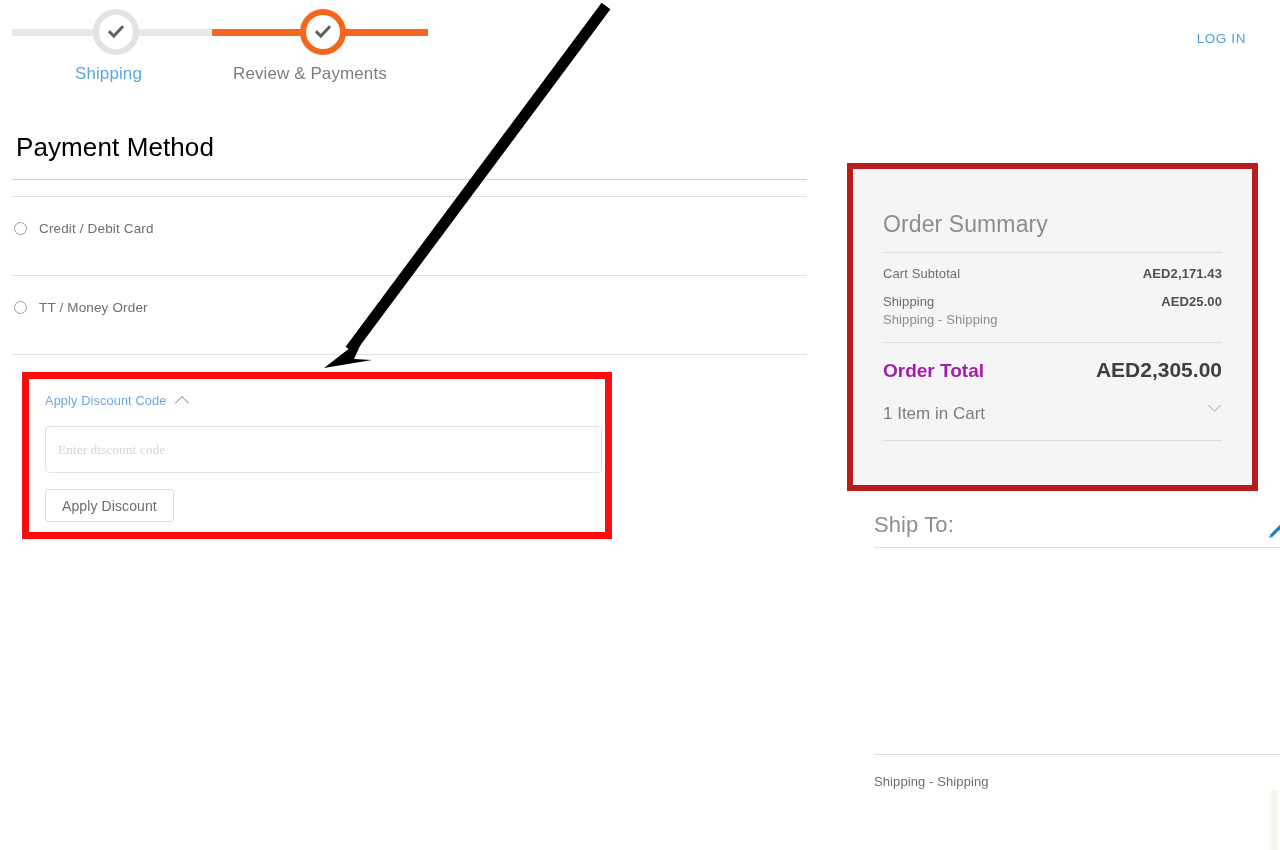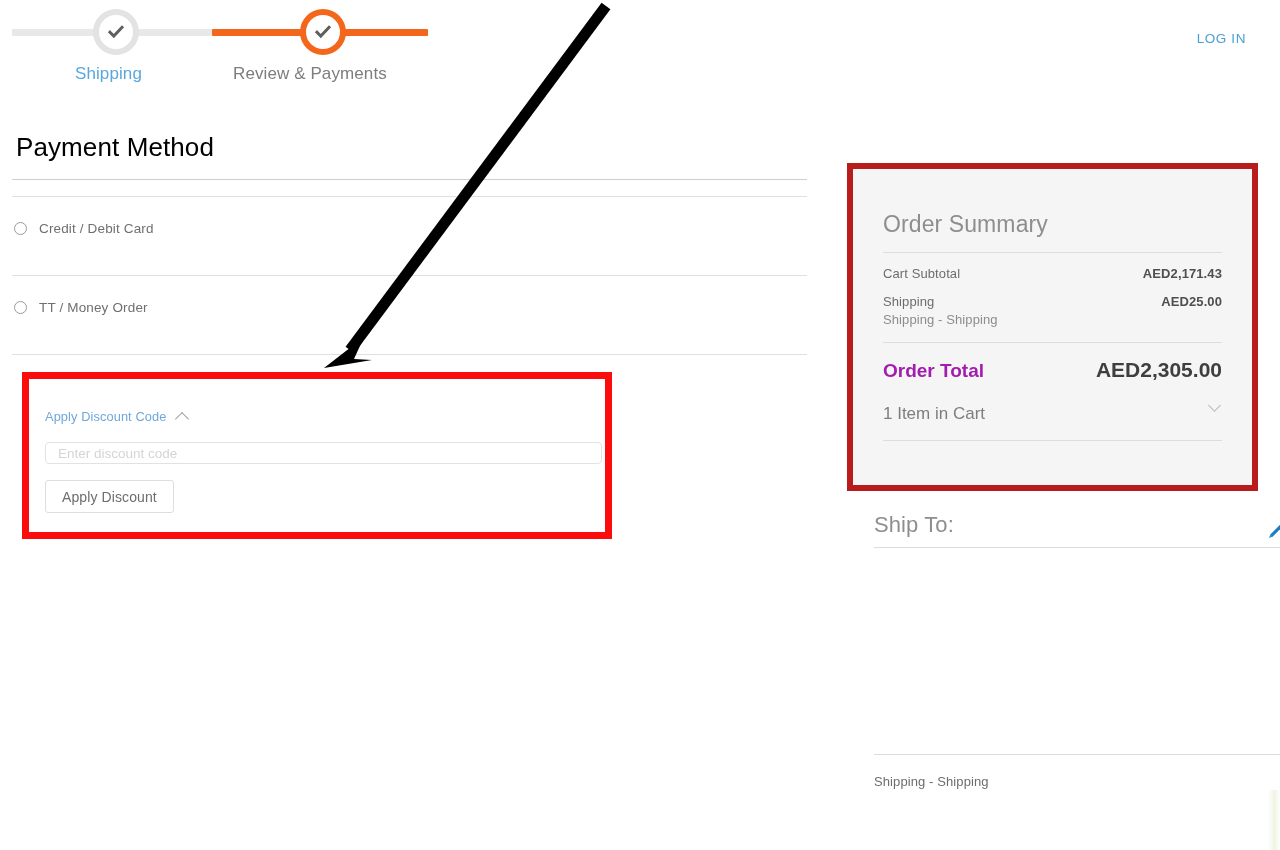--- a/index.html
+++ b/index.html
@@ -121,21 +121,21 @@
     top: 372px;
     width: 590px;
     height: 167px;
     border: 7px solid #fc0d0d;
     box-sizing: border-box;
     background: #ffffff;
   }
   #discount-inner {
     position: absolute;
     left: 0; top: 0; right: 0; bottom: 0;
-    padding: 28px 16px;
+    padding: 12px 16px;
   }
   #discount-toggle {
     display: inline-flex;
     align-items: center;
     gap: 11px;
     font-size: 12.8px;
     color: #6fa8dc;
     letter-spacing: .1px;
     cursor: pointer;
     margin-top: 2px;
@@ -147,27 +147,27 @@
     border-left: 1.5px solid #9aa5ad;
     border-top: 1.5px solid #9aa5ad;
     transform: rotate(45deg);
     position: relative;
     top: 2px;
   }
   #discount-input {
     display: block;
     margin-top: 17px;
     width: 557px;
-    height: 22px;
+    height: 47px;
     box-sizing: border-box;
     border: 1px solid #e2e2e2;
     border-radius: 4px;
     padding: 0 12px;
     font-size: 13.5px;
-    font-family: Liberation Sans, sans-serif;
+    font-family: Liberation Serif, serif;
     color: #666;
     outline: none;
     background: #fff;
   }
   #discount-input::placeholder { color: #d5d5d5; }
   #apply-discount-button {
     margin-top: 16px;
     height: 33px;
     padding: 0 16px;
     background: #ffffff;

